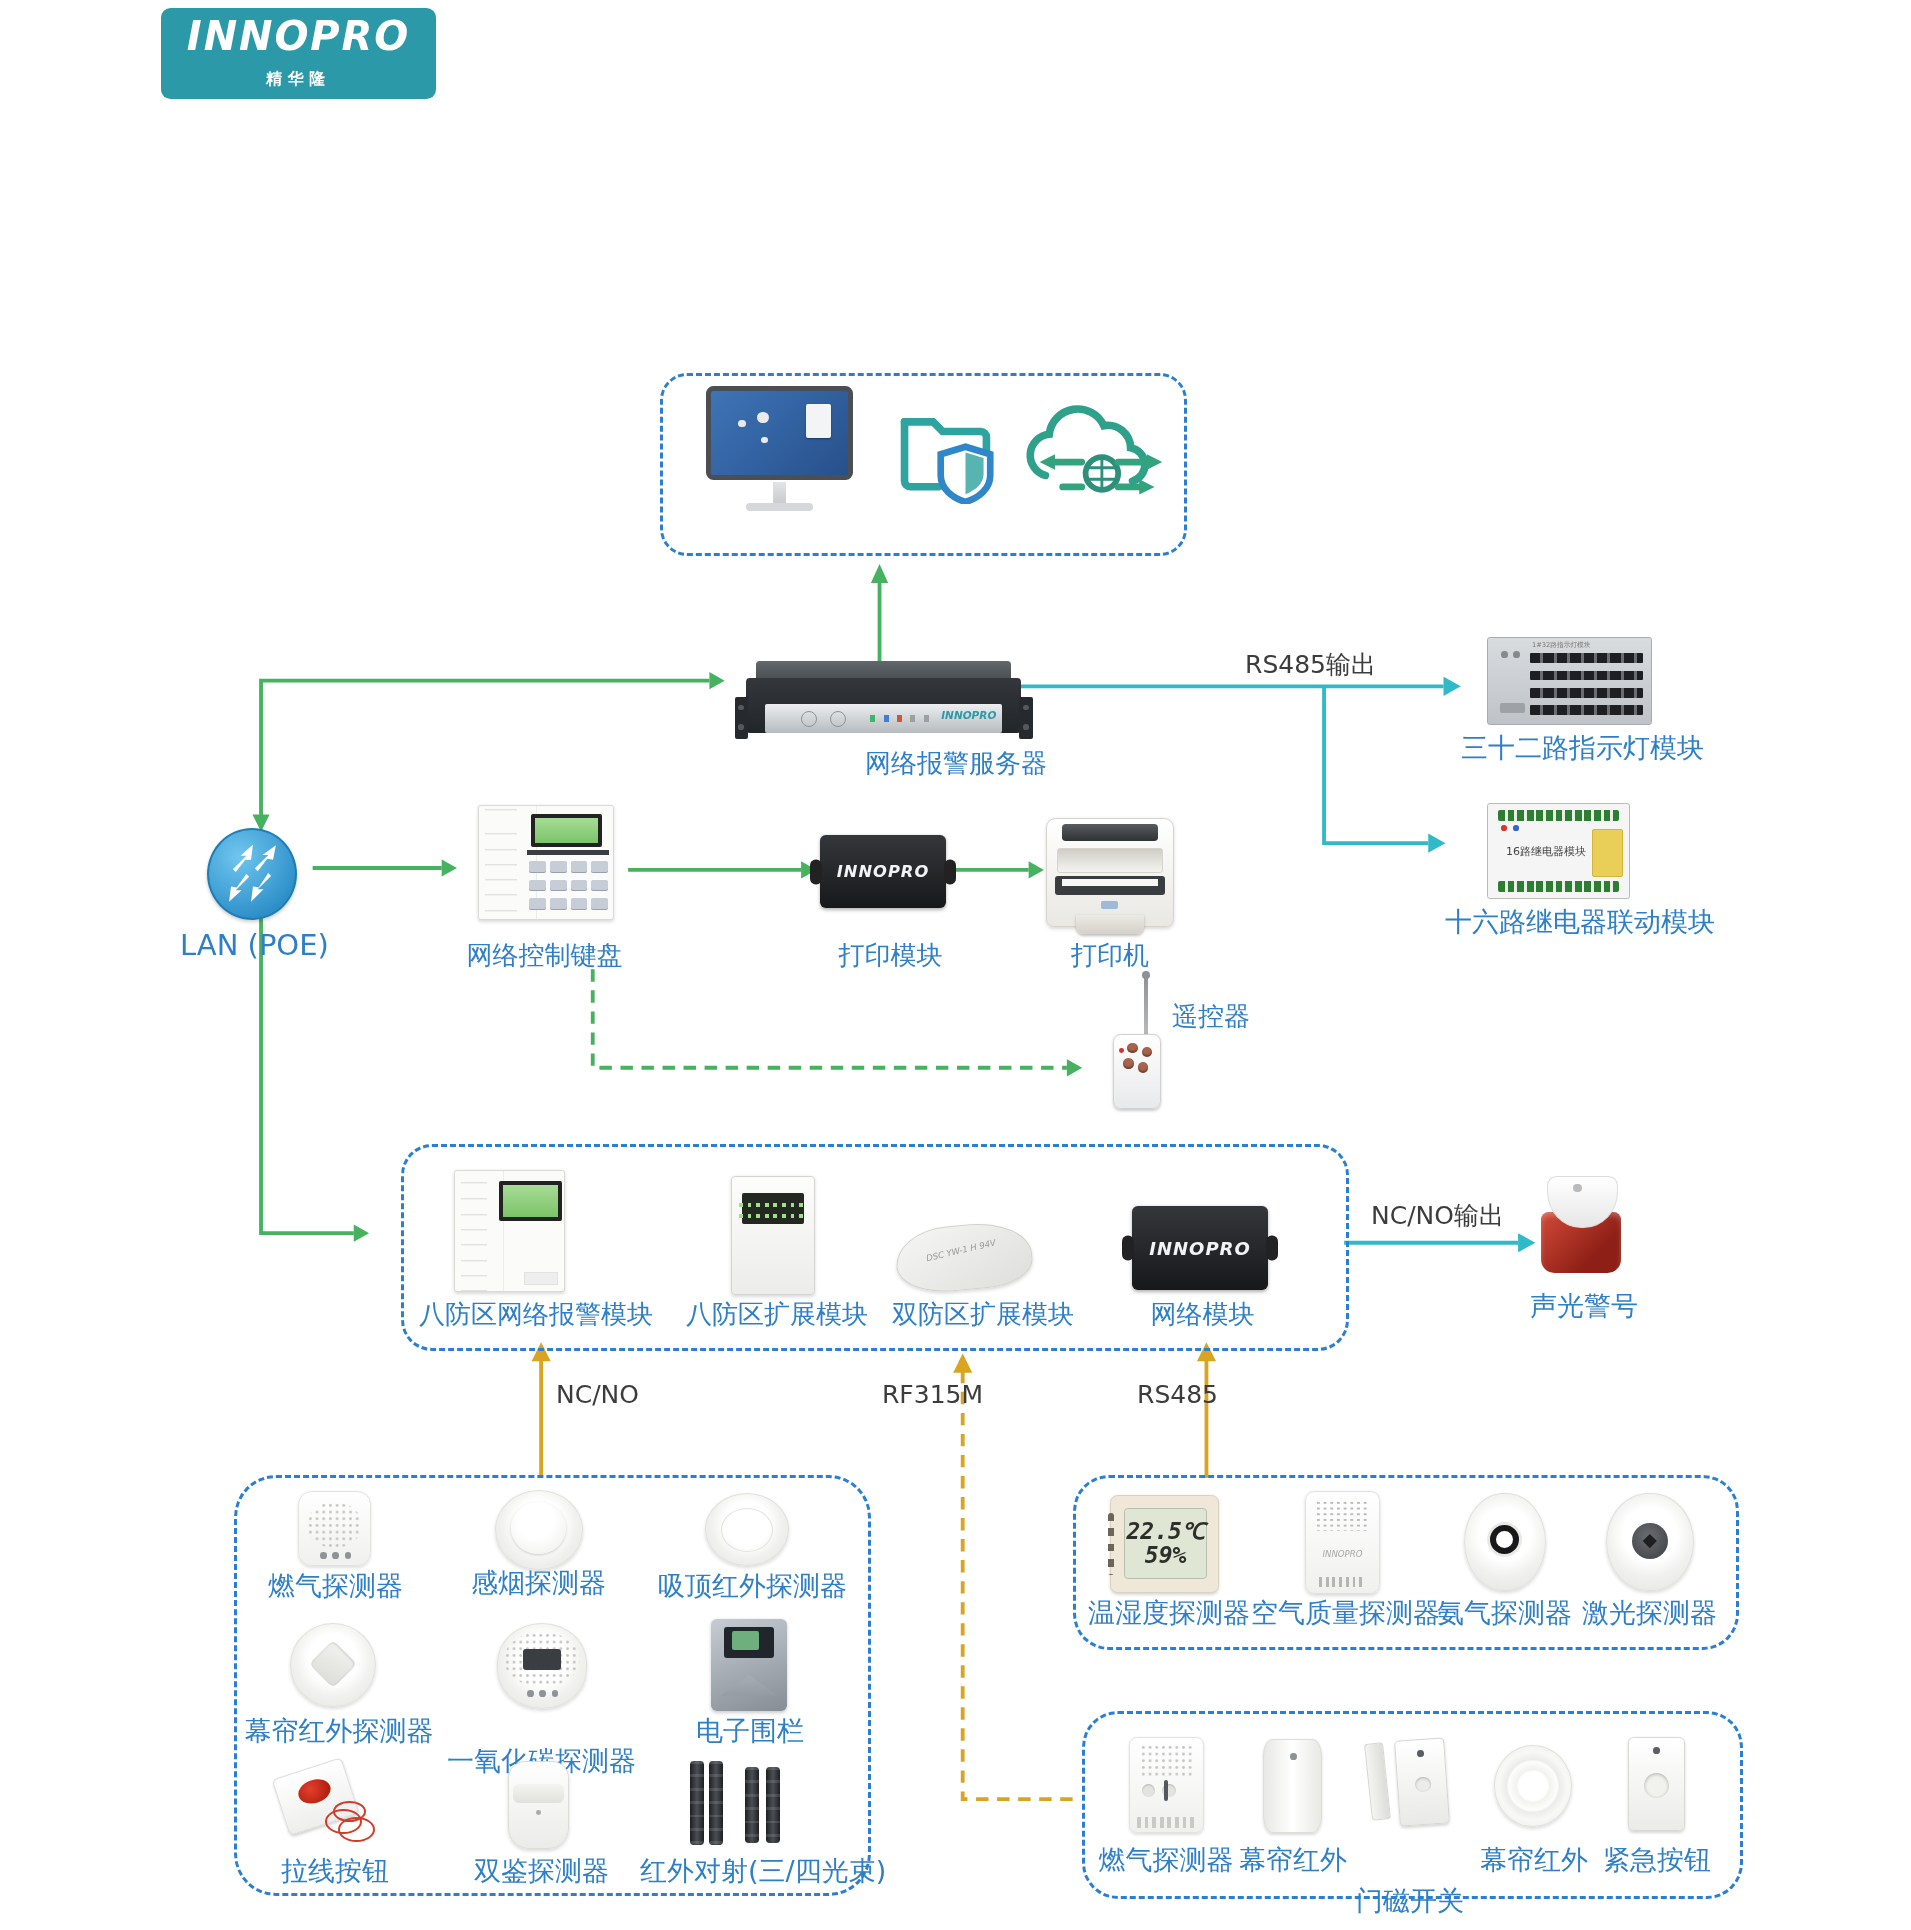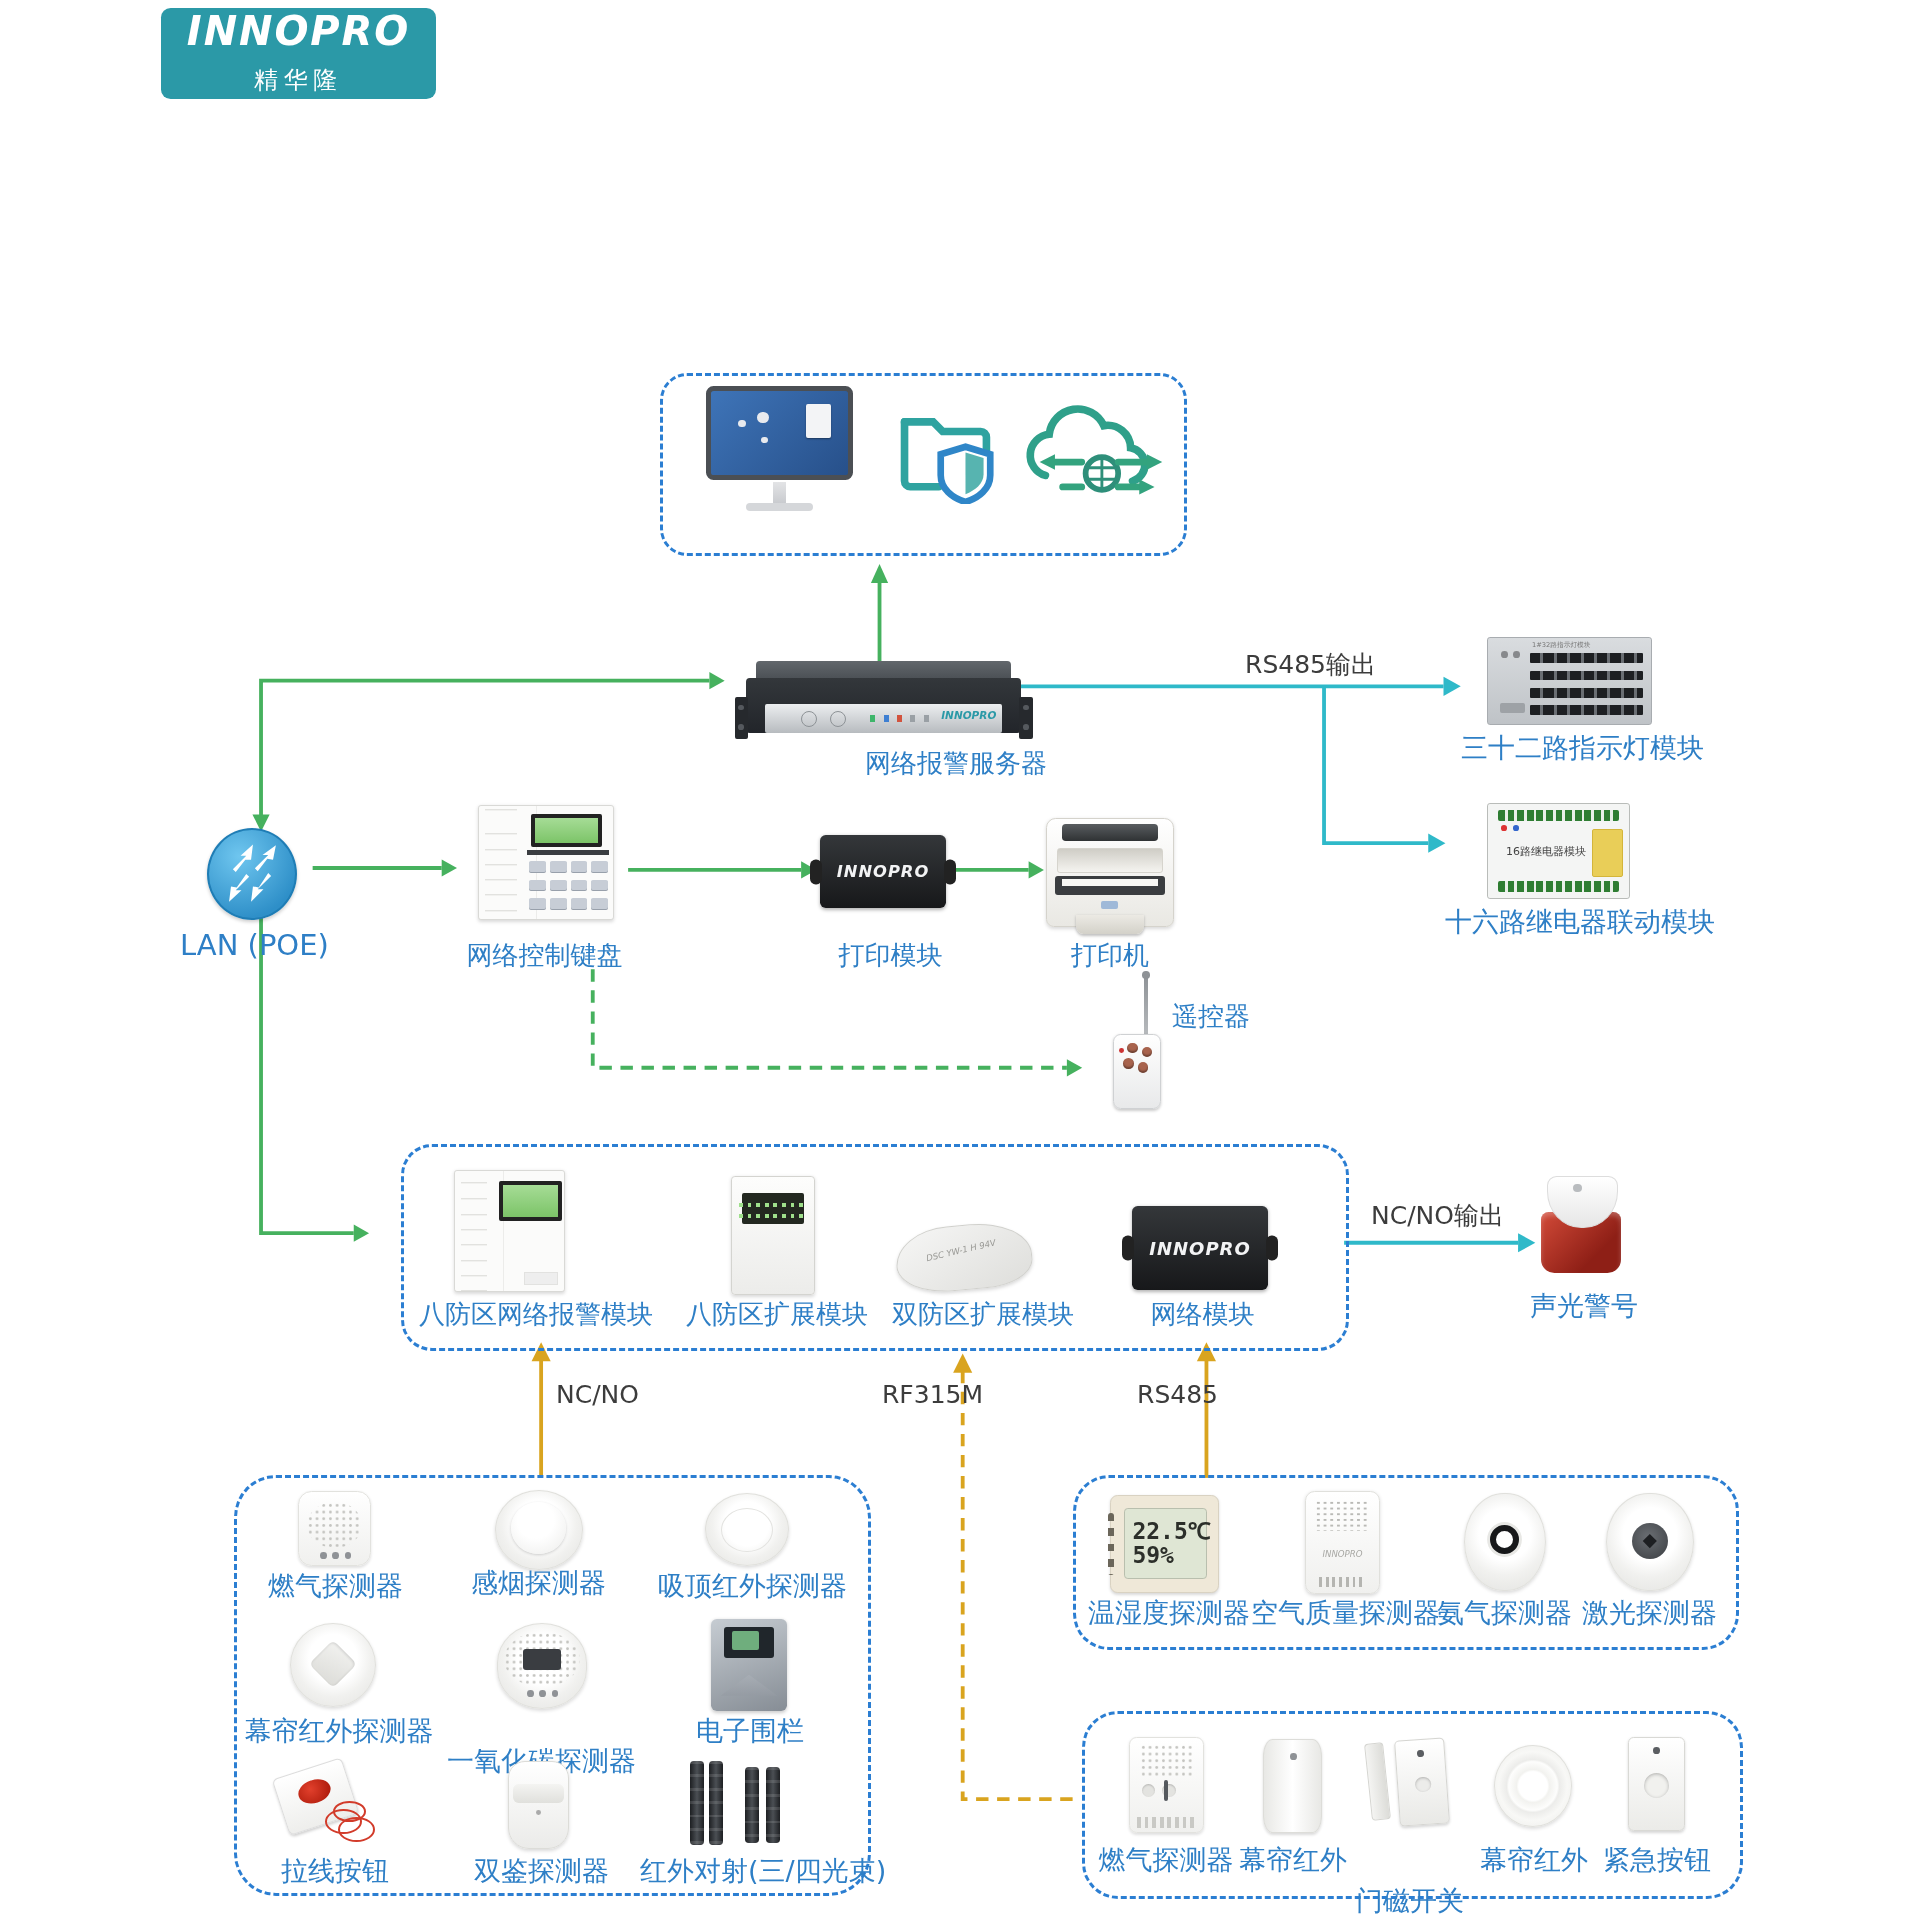--- a/index.html
+++ b/index.html
@@ -8,21 +8,21 @@
   .abs{position:absolute;}
   .lbl{position:absolute;color:#2e7fc6;font-size:26px;line-height:1.15;text-align:center;white-space:nowrap;}
   .lbl-dark{position:absolute;color:#3c3c3c;font-size:25px;text-align:center;white-space:nowrap;}
   .dashbox{position:absolute;border:3.8px dashed #2b7ed2;border-radius:31px;}
   svg.wires{position:absolute;left:0;top:0;}
 
   
   .logo{position:absolute;left:161px;top:7.6px;width:275px;height:91px;background:#2b99a7;border-radius:9.6px;
     display:flex;flex-direction:column;align-items:center;justify-content:center;color:#fff;}
   .logo .brand{font-size:40px;font-weight:800;font-style:italic;letter-spacing:1.9px;line-height:1;}
-  .logo .sub{font-size:24px;letter-spacing:5.7px;margin-top:13px;font-weight:400;}
+  .logo .sub{font-size:16px;letter-spacing:5.7px;margin-top:13px;font-weight:700;}
 
   .title{position:absolute;left:478px;top:182px;width:956px;text-align:center;
     font-size:65px;font-weight:800;color:#19689b;letter-spacing:3.8px;}
 
   
   .monitor-screen{position:absolute;background:linear-gradient(135deg,#3e74b8,#27508a);border:5.7px solid #4b4f54;border-radius:7.6px;}
   .monitor-doc{position:absolute;background:#f3f4f6;border-radius:1.9px;box-shadow:0 1px 1.9px rgba(0,0,0,.4);}
   .monitor-dot{position:absolute;border-radius:50%;background:#e8eaee;}
   .monitor-stand{position:absolute;background:linear-gradient(#e3e4e6,#c9cbcf);}
   .monitor-base{position:absolute;background:#d5d7da;border-radius:5.7px;}
@@ -128,21 +128,21 @@
   .pull .pad{position:absolute;width:71px;height:57px;background:linear-gradient(#ffffff,#eeeeec);border:1px solid #ddd;border-radius:5.7px;transform:rotate(-18deg);box-shadow:0 1.9px 2.9px rgba(0,0,0,.18);}
   .pull .red{position:absolute;left:19px;top:13.4px;width:32.5px;height:23px;background:radial-gradient(circle at 40% 35%,#e2402c,#a31405);border-radius:50%;transform:rotate(-18deg);}
   .pull .cord{position:absolute;border:2.9px solid #d23b2a;border-radius:50%;}
   .dualtech{position:absolute;background:linear-gradient(#ffffff,#ebebe9);border:1px solid #dcdcd8;border-radius:17px 17px 21px 21px;box-shadow:0 1.9px 3.8px rgba(0,0,0,.15);}
   .dualtech .band{position:absolute;left:6%;right:6%;top:26%;height:22%;background:linear-gradient(#f4f4f2,#e0e0dc);border-radius:5.7px;}
   .dualtech .pin{position:absolute;left:46%;top:56%;width:4.8px;height:4.8px;border-radius:50%;background:#aaa;}
   .beam{position:absolute;width:14.3px;background:linear-gradient(90deg,#1d1f22,#4b4f54 50%,#1d1f22);border-radius:3.8px;
     background-image:repeating-linear-gradient(180deg,rgba(255,255,255,.12) 0 2.9px,transparent 2.9px 13.4px),linear-gradient(90deg,#1d1f22,#4b4f54 50%,#1d1f22);}
   .temphum{position:absolute;background:#efe8d8;border:1px solid #d9d2c2;border-radius:7.6px;box-shadow:0 1.9px 2.9px rgba(0,0,0,.15);}
   .temphum .lcd{position:absolute;left:12%;top:12%;right:10%;bottom:14%;background:#dfe6d4;border:1.9px solid #b9bfae;border-radius:3.8px;
-    display:flex;flex-direction:column;align-items:flex-start;justify-content:center;padding:1.9px 7.6px;box-sizing:border-box;}
+    display:flex;flex-direction:column;align-items:center;justify-content:center;padding:1.9px 7.6px;box-sizing:border-box;font-style:italic;}
   .temphum .lcd b{font-family:"DejaVu Sans Mono","Liberation Mono",monospace;color:#2c2f2a;font-size:23px;line-height:1.05;font-weight:700;}
   .temphum .teeth{position:absolute;left:-2.9px;top:18%;width:5.7px;height:64%;background:repeating-linear-gradient(180deg,#6b665a 0 7.6px,transparent 7.6px 15.3px);border-radius:2.9px;}
   .airq{position:absolute;background:linear-gradient(#ffffff,#f0f0ee);border:1px solid #e0e0dc;border-radius:9.6px;box-shadow:0 1.9px 3.8px rgba(0,0,0,.15);}
   .airq .grid{position:absolute;left:12%;top:8%;right:12%;height:30%;background-image:radial-gradient(#b9b9b5 1.1px,transparent 1.4px);background-size:6.7px 5.7px;}
   .airq .bslots{position:absolute;left:18%;right:18%;bottom:6%;height:10%;background:repeating-linear-gradient(90deg,#b5b5b1 0 2.9px,transparent 2.9px 6.7px);}
   .airq .abrand{position:absolute;left:0;right:0;top:56%;text-align:center;font-size:8.6px;font-style:italic;color:#a8a8a4;}
   .blackring{position:absolute;border-radius:50%;border:6.7px solid #17181a;background:#fff;box-shadow:0 0 0 2.9px #e8e8e5;}
   .darkcenter{position:absolute;border-radius:50%;background:radial-gradient(circle at 45% 40%,#6b6f74,#3a3d41);}
   .diamond{position:absolute;width:9.6px;height:9.6px;background:#1d1f22;transform:rotate(45deg);}
   .rfgas .two{position:absolute;display:flex;gap:7.6px;align-items:center;}

